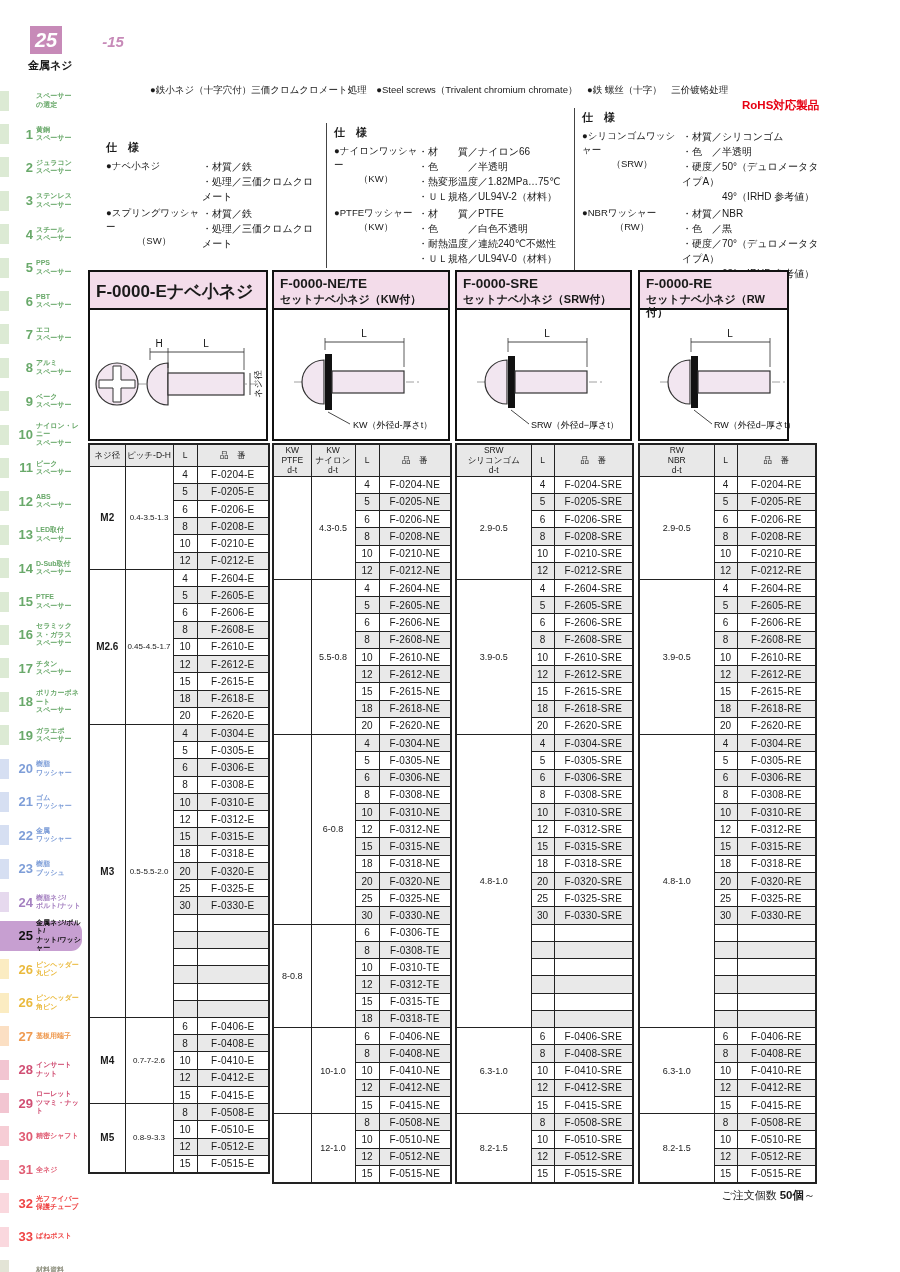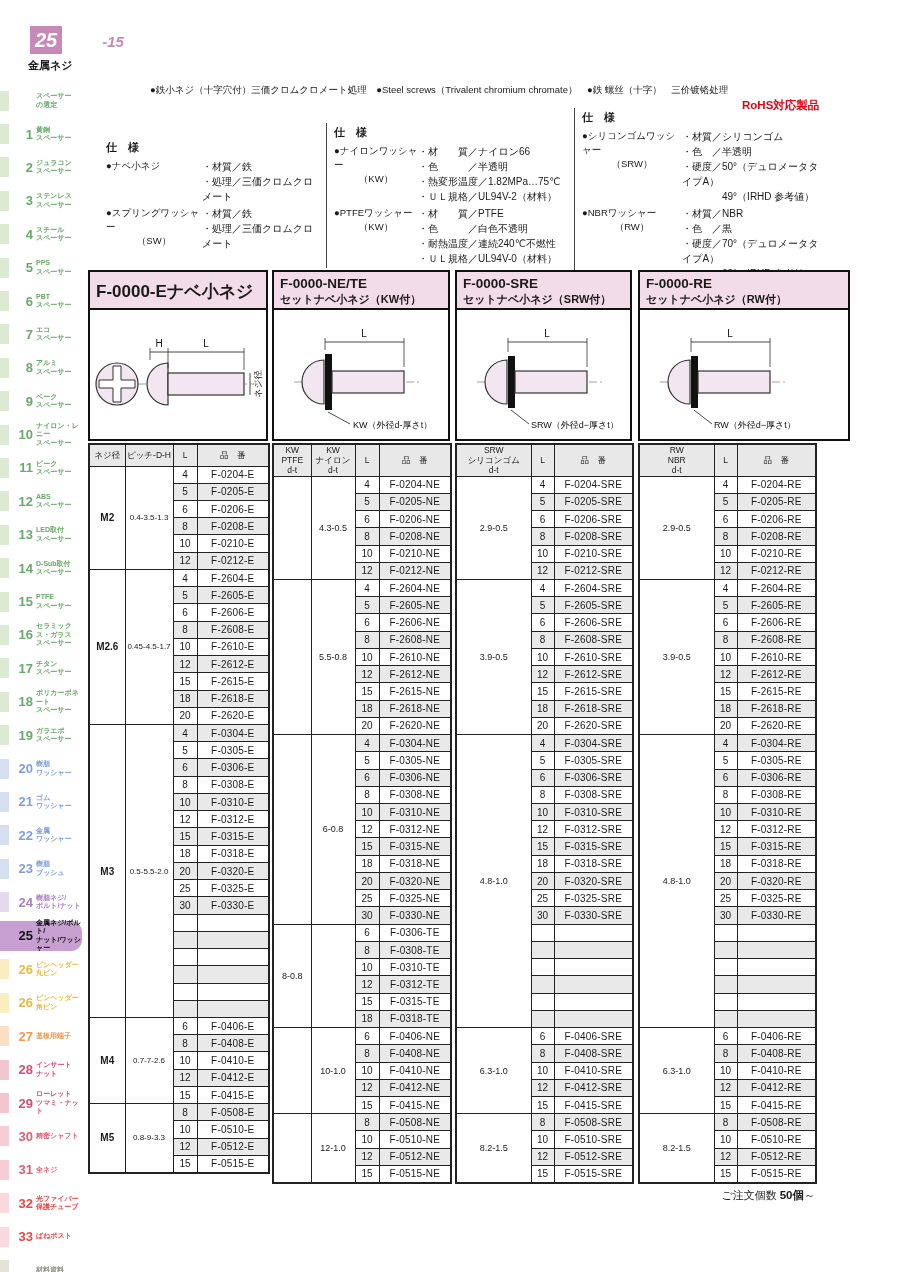--- a/index.html
+++ b/index.html
@@ -415,21 +415,21 @@
         <line x1="51" y1="42" x2="51" y2="28" stroke="#333" stroke-width="0.8"></line>
         <line x1="130" y1="57" x2="130" y2="28" stroke="#333" stroke-width="0.8"></line>
         <line x1="51" y1="32" x2="130" y2="32" stroke="#333" stroke-width="0.9"></line>
         <text class="dg-txt" x="90" y="27" text-anchor="middle">L</text>
         <line x1="54" y1="100" x2="72" y2="114" stroke="#333" stroke-width="0.9"></line>
         <text class="dg-small" x="74" y="118">SRW（外径d−厚さt）</text>
       </svg>
     </div>
   </div>
 
-  <div class="pcol" style="left:638px;width:212px;">
+  <div class="pcol" style="left:638px;width:151px;">
     <div class="phead">
       <span class="code">F-0000-RE</span>
       <span class="name">セットナベ小ネジ（RW付）</span>
     </div>
     <div class="pdiag">
       <svg width="173" height="127" viewBox="0 0 173 127">
         <line x1="20" y1="72" x2="145" y2="72" stroke="#888" stroke-width="0.8" stroke-dasharray="8 3 2 3"></line>
         <path d="M50,50 A22,22 0 0 0 50,94 Z" fill="#f2e6f0" stroke="#333" stroke-width="1.2"></path>
         <rect x="51" y="46" width="7" height="52" fill="#111"></rect>
         <rect x="58" y="61" width="72" height="22" fill="#f2e6f0" stroke="#333" stroke-width="1.2"></rect>

